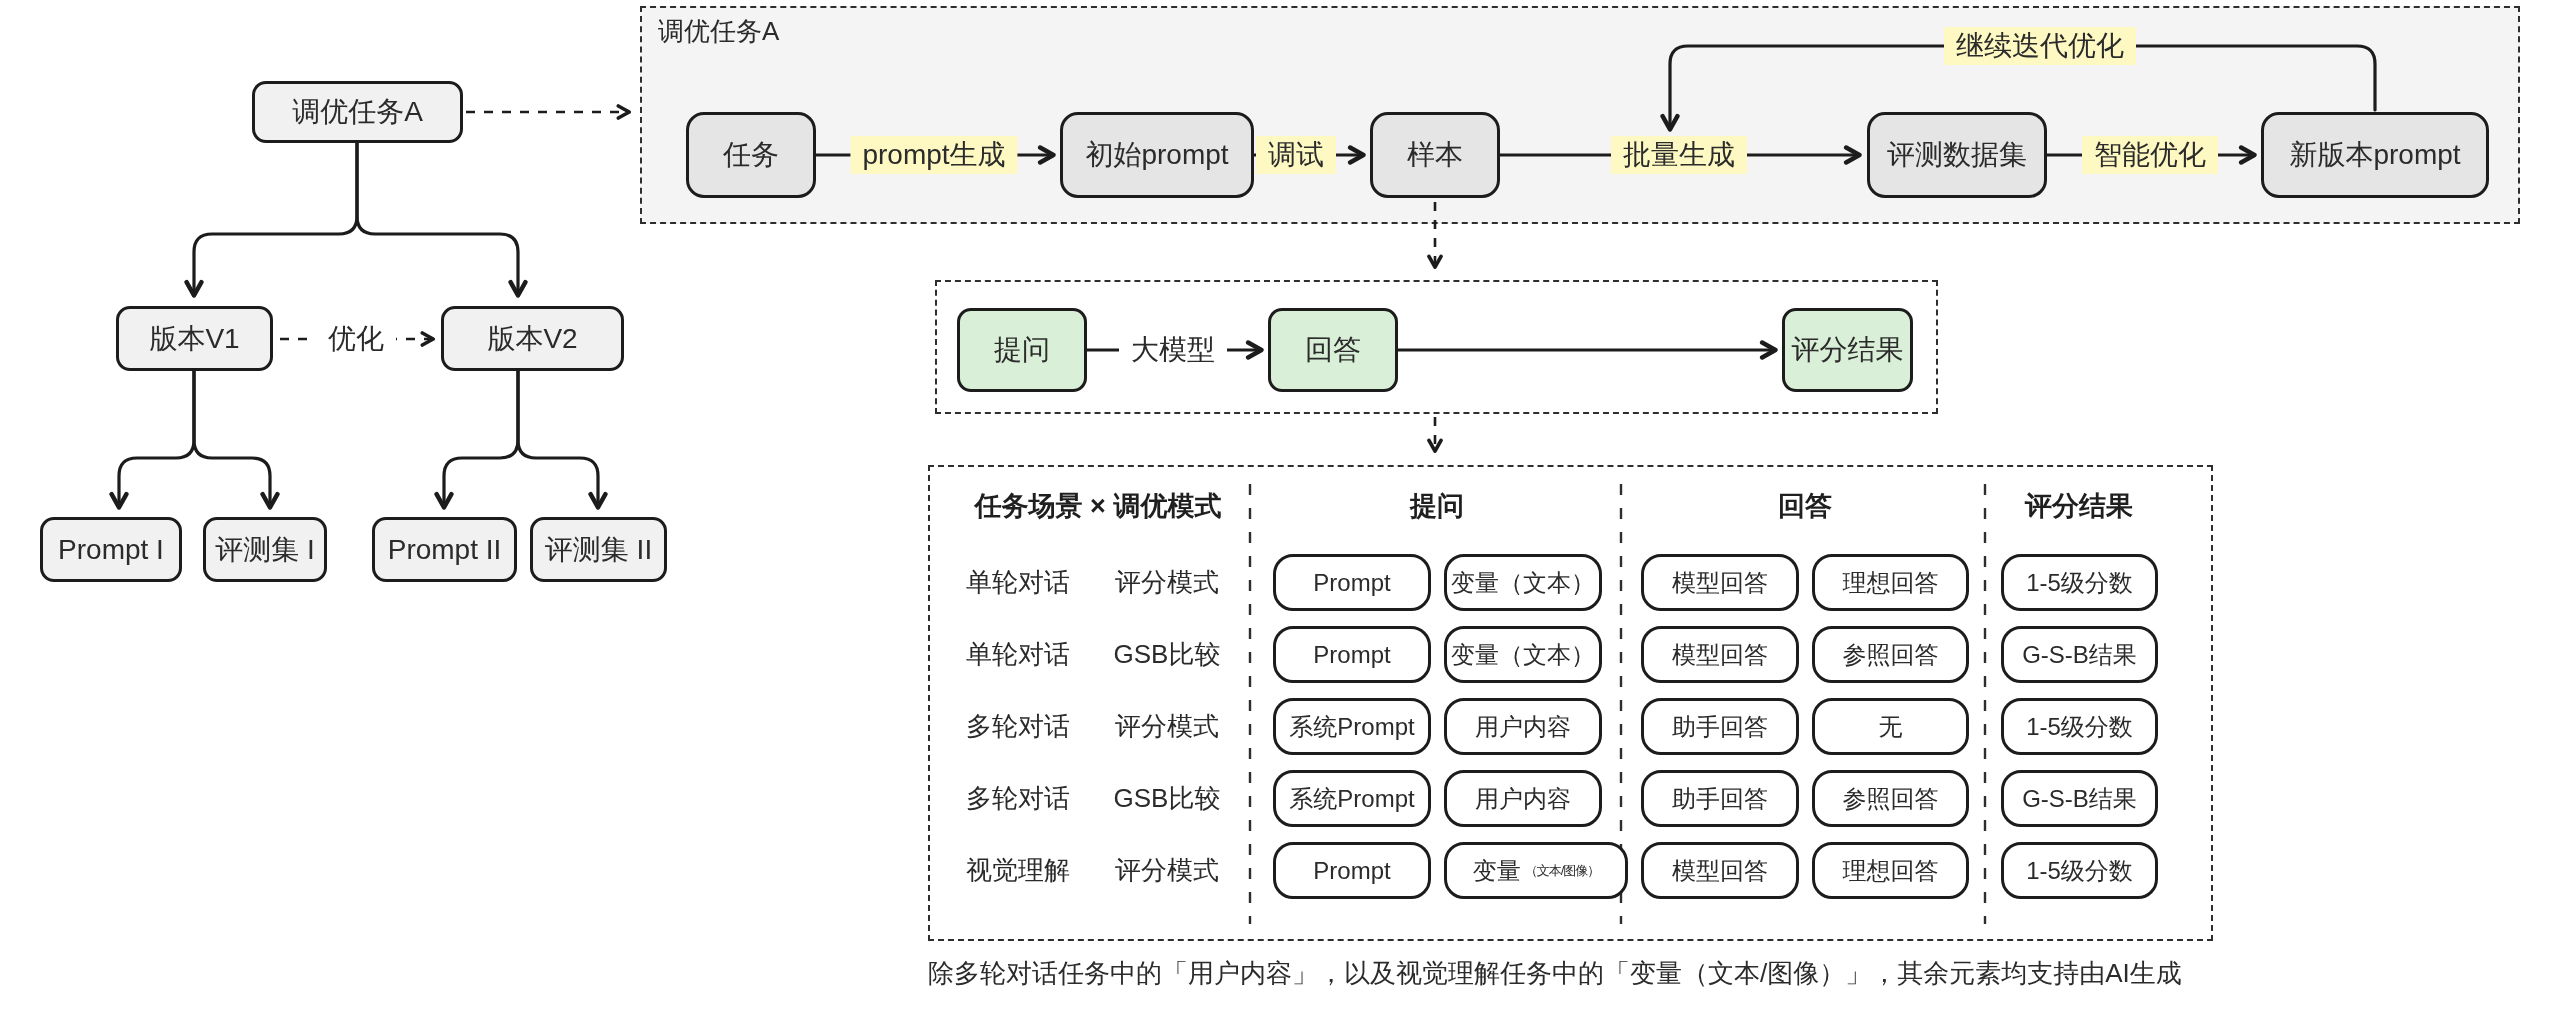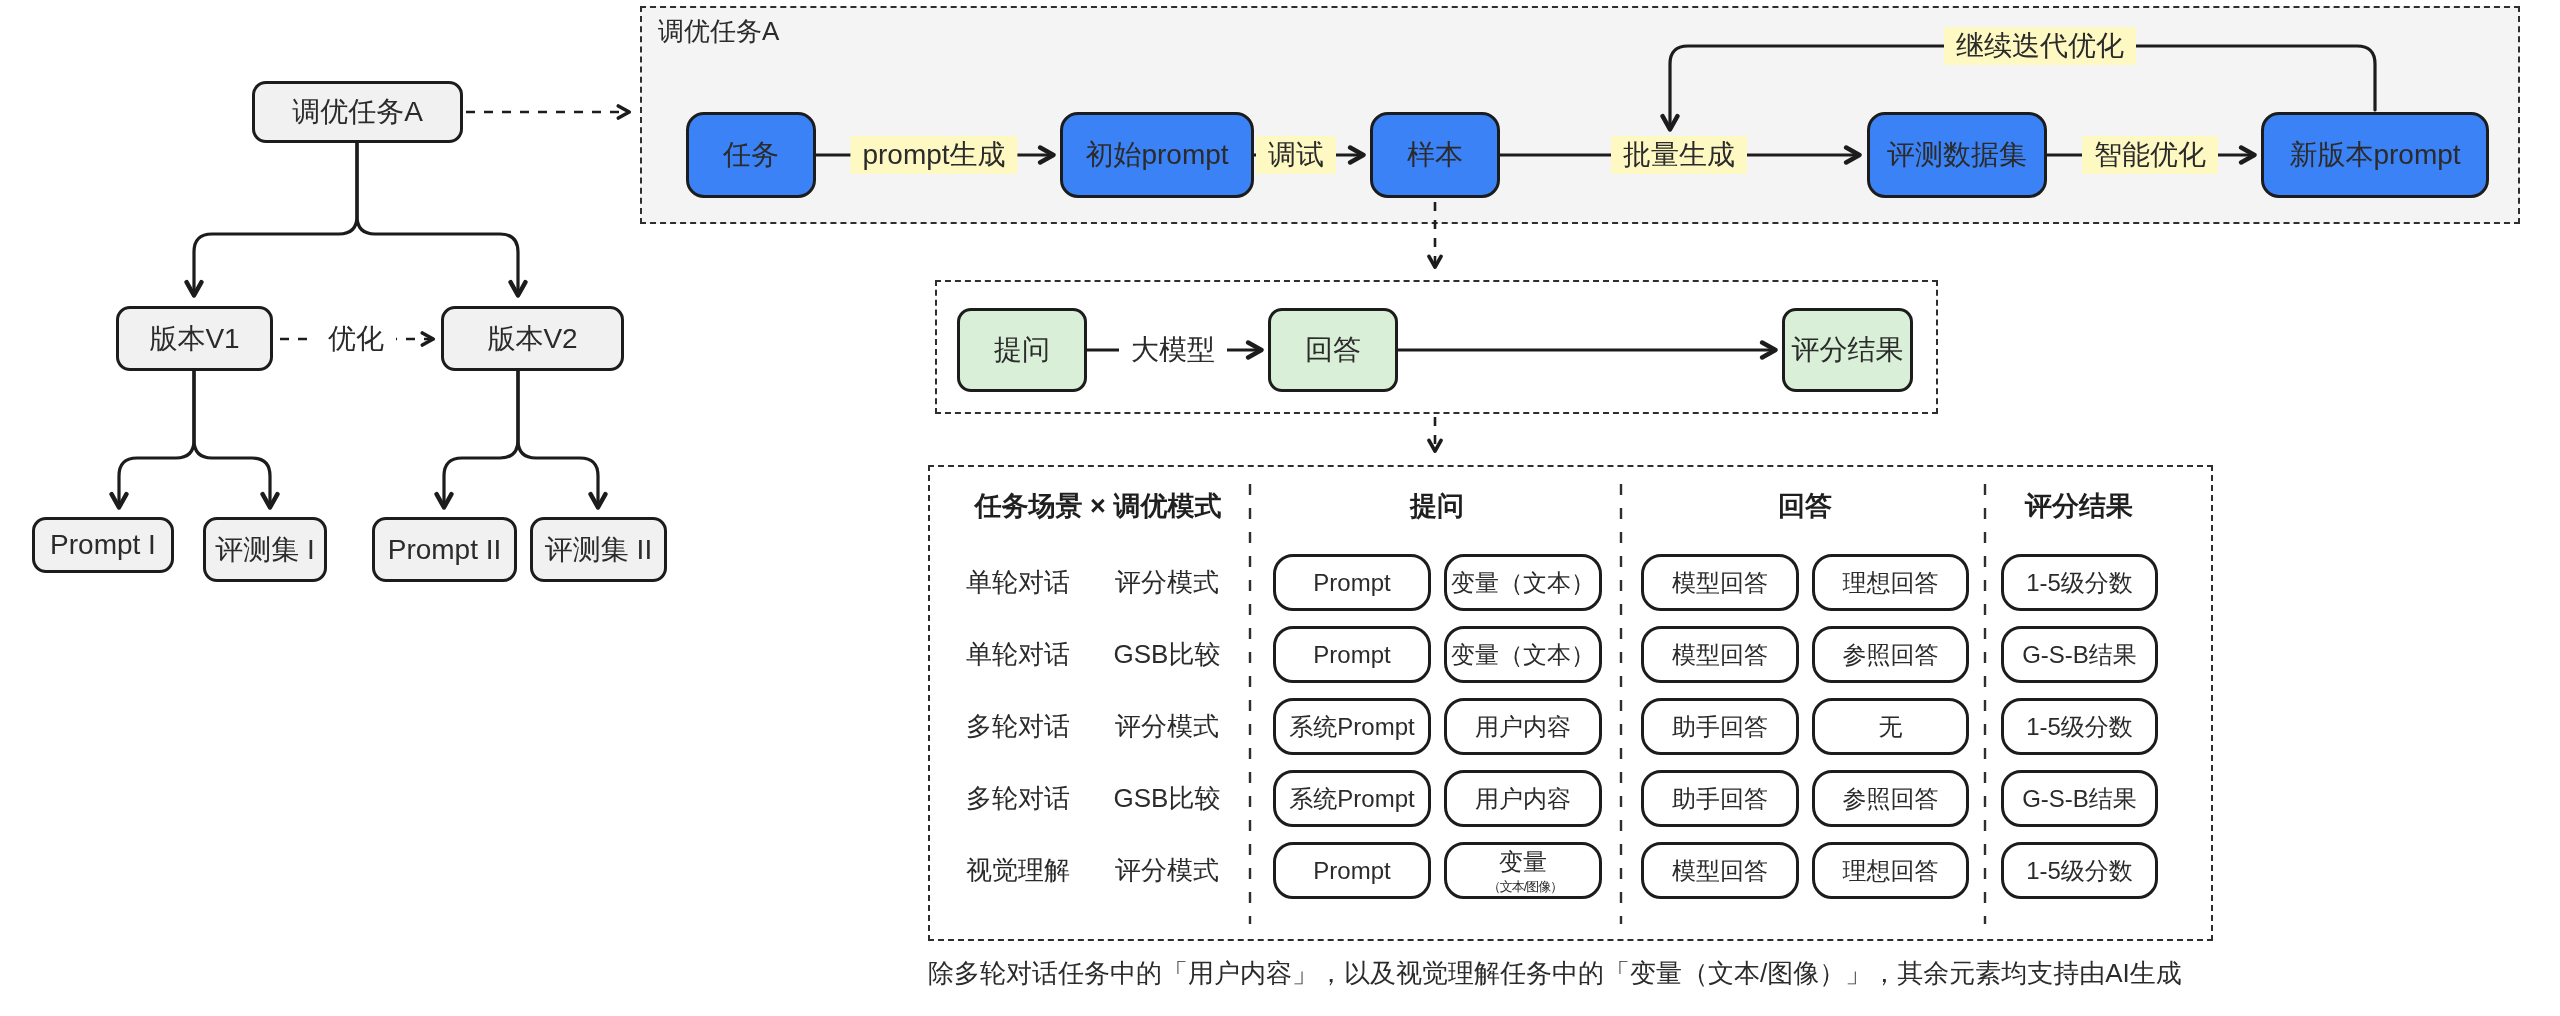--- a/index.html
+++ b/index.html
@@ -5,21 +5,21 @@
   html,body{margin:0;padding:0;background:#ffffff;}
   body{font-family:"Liberation Sans","DejaVu Sans",sans-serif;color:#2b2b2b;}
   .canvas{position:relative;width:2560px;height:1016px;background:#ffffff;overflow:hidden;}
   .connectors{position:absolute;left:0;top:0;width:2560px;height:1016px;z-index:2;}
   .container{position:absolute;box-sizing:border-box;border:2.5px dashed #2e2e2e;z-index:1;}
   .container.shaded{background:#f4f4f5;}
   .container-label{position:absolute;font-size:26px;color:#2b2b2b;z-index:3;}
   .node{position:absolute;box-sizing:border-box;display:flex;align-items:center;justify-content:center;
         border:3.2px solid #1c1c1c;background:#f1f1f2;border-radius:14px;font-size:28px;
         white-space:nowrap;z-index:3;color:#2b2b2b;}
-  .node.blue{background:#3b82f6;border-radius:18px;}
+  .node.blue{background:#e5e5e5;border-radius:18px;}
   .node.green{background:#d9efd7;border-radius:14px;}
   .node.cell{background:#ffffff;border-width:3px;border-radius:20px;font-size:24px;}
   .edge-label{position:absolute;transform:translate(-50%,-50%);font-size:28px;padding:0 12px;
         white-space:nowrap;z-index:3;color:#2b2b2b;background:#ffffff;}
   .edge-label.on-gray{background:#fef9c3;}
   .edge-label.two-line{text-align:center;line-height:1.3;}
   .mx-header{position:absolute;transform:translate(-50%,-50%);font-size:27px;font-weight:bold;
         white-space:nowrap;z-index:3;color:#1f1f1f;}
   .mx-text{position:absolute;transform:translate(-50%,-50%);font-size:26px;white-space:nowrap;z-index:3;}
   .cell .small{font-size:13px;letter-spacing:-1px;margin-left:4px;}
@@ -74,21 +74,21 @@
   <div class="node" style="left:252px;top:81px;width:211px;height:62px;">
     <span>调优任务A</span>
   </div>
   <div class="node" style="left:116px;top:306px;width:157px;height:65px;">
     <span>版本V1</span>
   </div>
   <div class="node" style="left:441px;top:306px;width:183px;height:65px;">
     <span>版本V2</span>
   </div>
   <div class="edge-label" style="left:356px;top:339px;">优化</div>
-  <div class="node" style="left:32px;top:517px;width:142px;height:56px;">
+  <div class="node" style="left:40px;top:517px;width:142px;height:65px;">
     <span>Prompt I</span>
   </div>
   <div class="node" style="left:203px;top:517px;width:124px;height:65px;">
     <span>评测集 I</span>
   </div>
   <div class="node" style="left:372px;top:517px;width:145px;height:65px;">
     <span>Prompt II</span>
   </div>
   <div class="node" style="left:530px;top:517px;width:137px;height:65px;">
     <span>评测集 II</span>
@@ -202,21 +202,21 @@
   </div>
   <div class="node cell" style="left:2001px;top:770px;width:157px;height:57px;">
     <span>G-S-B结果</span>
   </div>
 
   <div class="mx-text" style="left:1018px;top:870px;">视觉理解</div>
   <div class="mx-text" style="left:1167px;top:870px;">评分模式</div>
   <div class="node cell" style="left:1273px;top:842px;width:158px;height:57px;">
     <span>Prompt</span>
   </div>
-  <div class="node cell" style="left:1444px;top:842px;width:158px;height:57px;flex-direction:column;">
+  <div class="node cell" style="left:1444px;top:842px;width:184px;height:57px;">
     <span>变量</span>
       <span class="small">（文本/图像）</span>
   </div>
   <div class="node cell" style="left:1641px;top:842px;width:158px;height:57px;">
     <span>模型回答</span>
   </div>
   <div class="node cell" style="left:1812px;top:842px;width:157px;height:57px;">
     <span>理想回答</span>
   </div>
   <div class="node cell" style="left:2001px;top:842px;width:157px;height:57px;">

